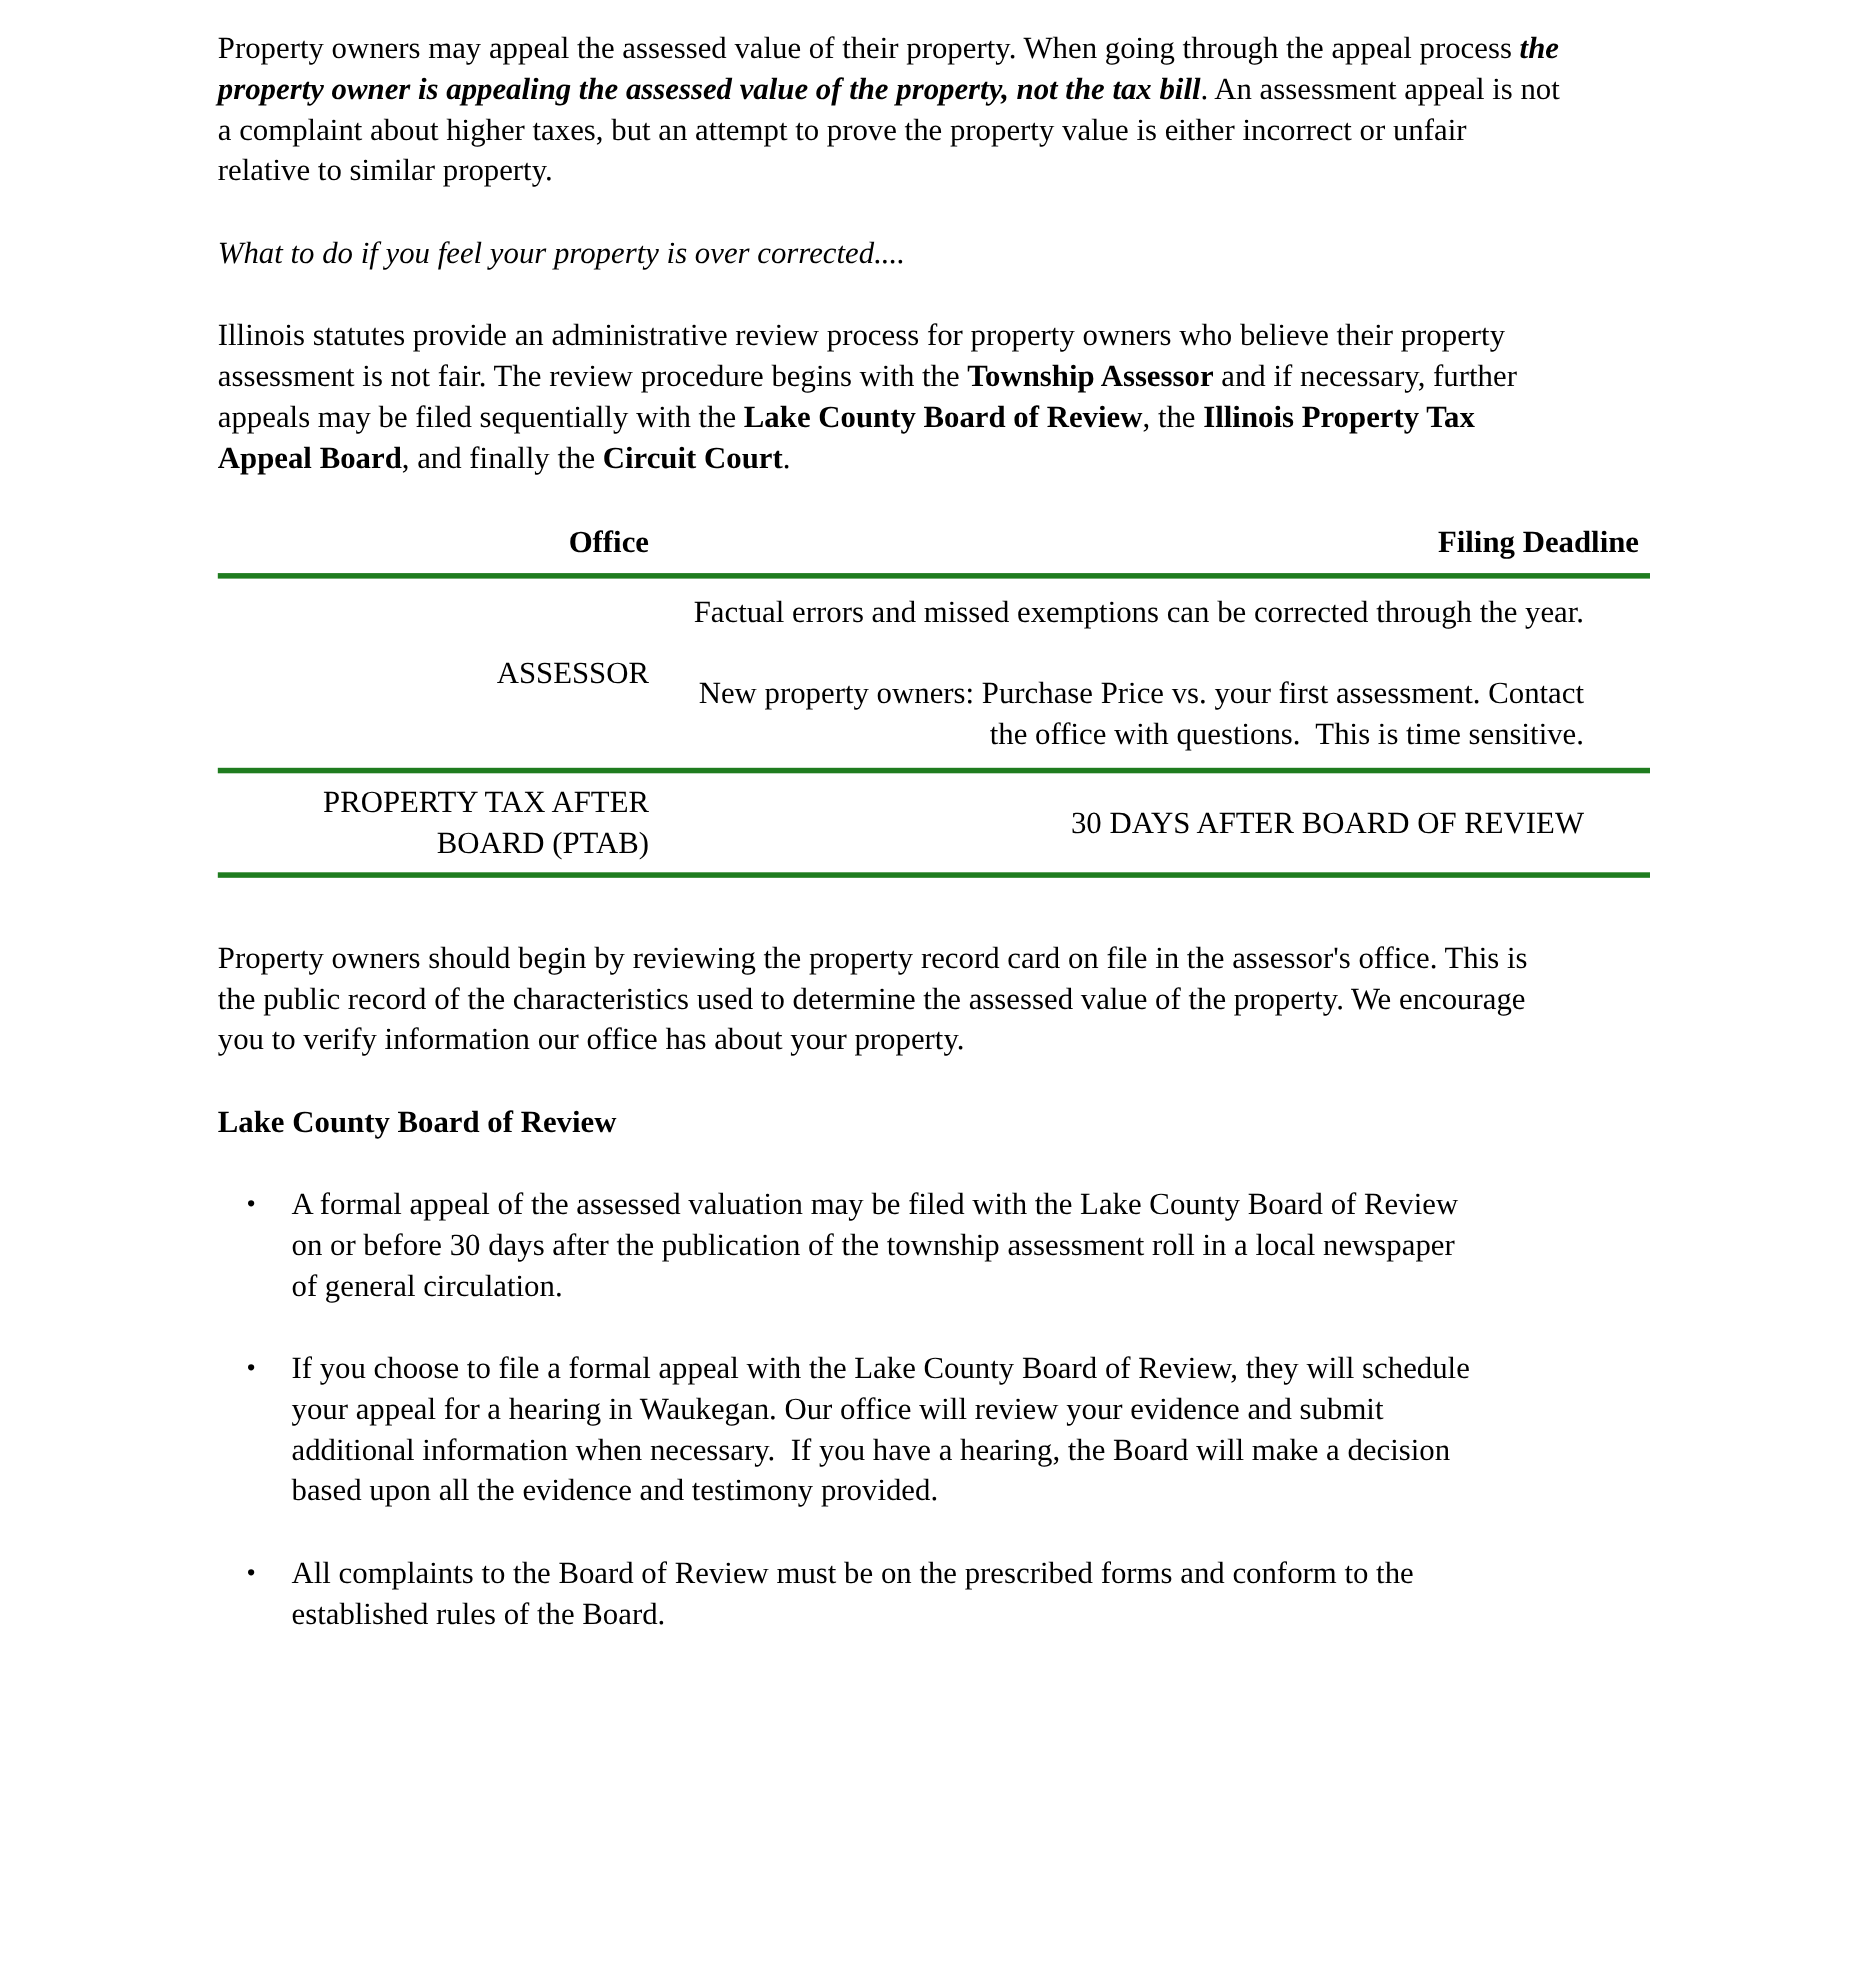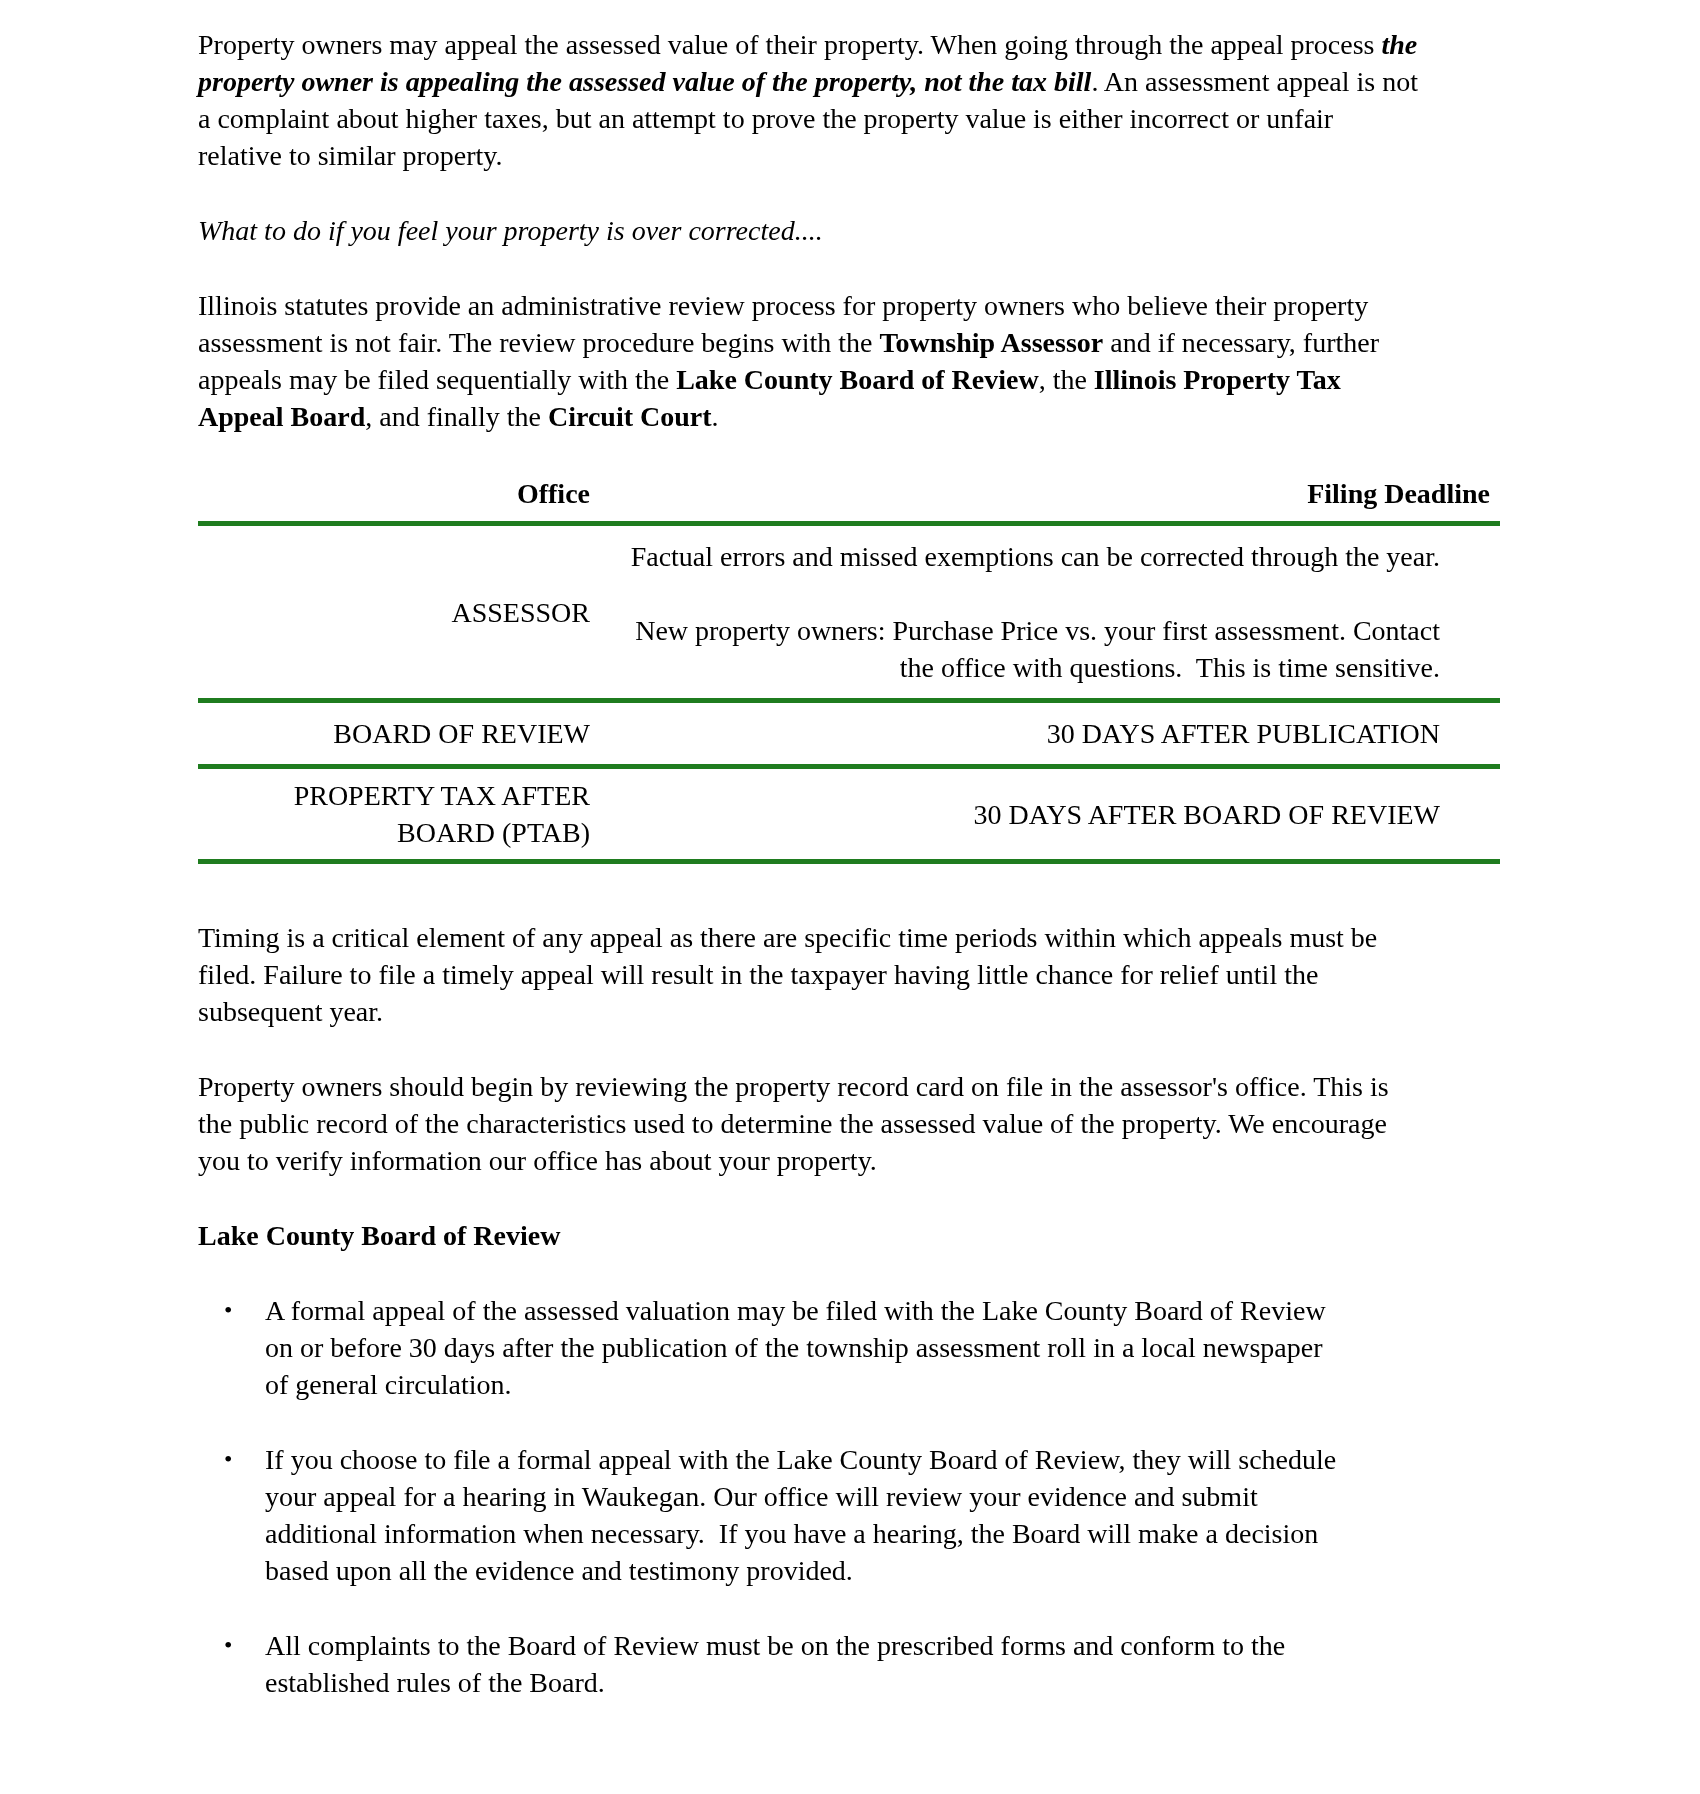--- a/index.html
+++ b/index.html
@@ -113,35 +113,28 @@
     </thead>
     <tbody id="appeals-tbody">
         <tr>
           <td class="cell-office">ASSESSOR</td>
           <td class="cell-deadline">
             <p class="cell-para">Factual errors and missed exemptions can be corrected through the year.</p>
             <p class="cell-para">New property owners: Purchase Price vs. your first assessment. Contact the office with questions.  This is time sensitive.</p>
           </td>
         </tr>
         <tr>
-          <td class="cell-office">BOARD OF REVIEW</td>
-          <td class="cell-deadline">
-            <p class="cell-para">30 DAYS AFTER PUBLICATION</p>
-          </td>
-        </tr>
-        <tr>
           <td class="cell-office">PROPERTY TAX AFTER BOARD (PTAB)</td>
           <td class="cell-deadline">
             <p class="cell-para">30 DAYS AFTER BOARD OF REVIEW</p>
           </td>
         </tr>
       </tbody>
   </table>
 
-  <p class="para after-table-para">Timing is a critical element of any appeal as there are specific time periods within which appeals must be filed. Failure to file a timely appeal will result in the taxpayer having little chance for relief until the subsequent year.</p>
 
   <p class="para">Property owners should begin by reviewing the property record card on file in the assessor's office. This is the public record of the characteristics used to determine the assessed value of the property. We encourage you to verify information our office has about your property.</p>
 
   <p class="para bold section-heading">Lake County Board of Review</p>
 
   <ul class="bullets" id="bullet-list">
       <li><span class="bullet-glyph">•</span><span>A formal appeal of the assessed valuation may be filed with the Lake County Board of Review on or before 30 days after the publication of the township assessment roll in a local newspaper of general circulation.</span></li>
       <li><span class="bullet-glyph">•</span><span>If you choose to file a formal appeal with the Lake County Board of Review, they will schedule your appeal for a hearing in Waukegan. Our office will review your evidence and submit additional information when necessary.  If you have a hearing, the Board will make a decision based upon all the evidence and testimony provided.</span></li>
       <li><span class="bullet-glyph">•</span><span>All complaints to the Board of Review must be on the prescribed forms and conform to the established rules of the Board.</span></li>
     </ul>

